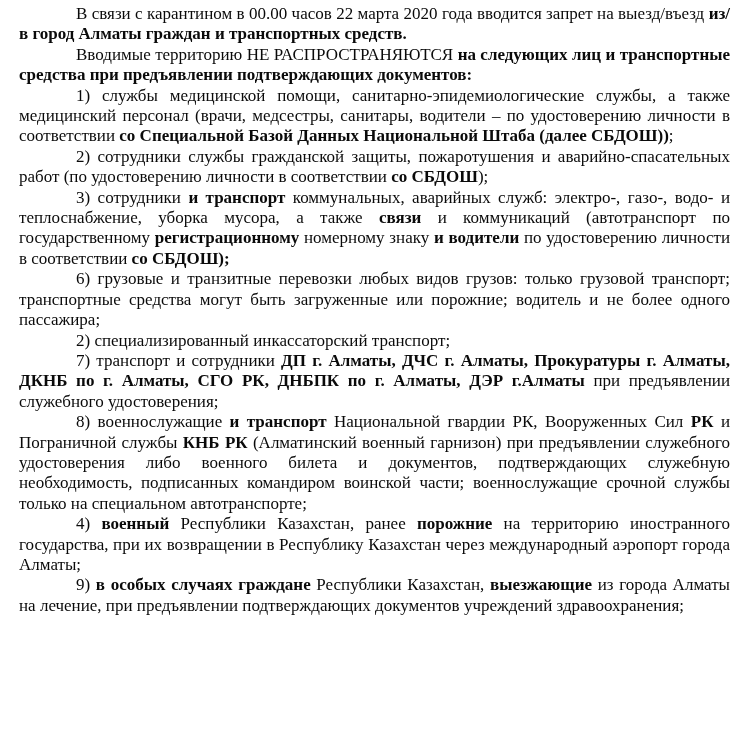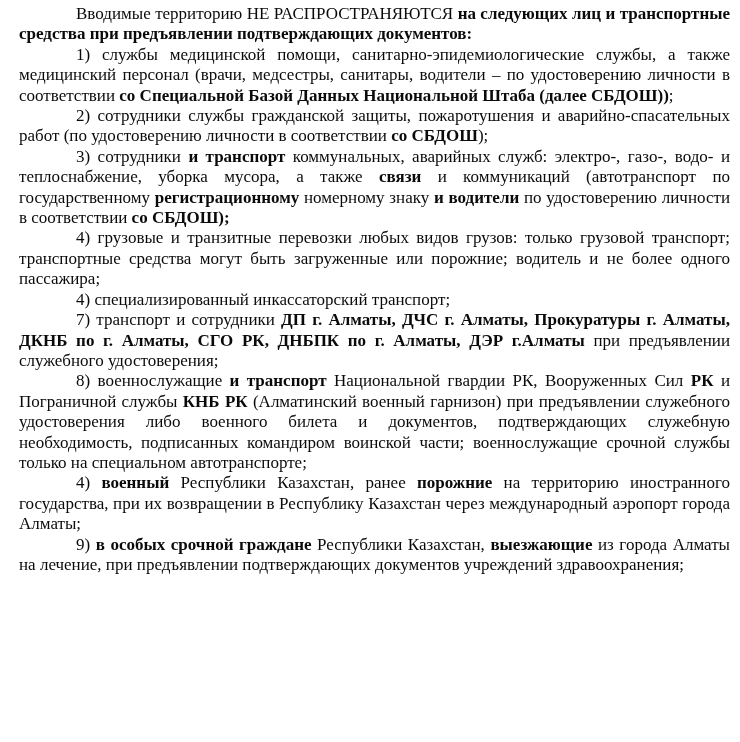--- a/index.html
+++ b/index.html
@@ -26,23 +26,24 @@
     text-indent: 57px;
   }
   .bold {
     font-weight: 700;
   }
 </style>
 </head>
 <body>
 
 <div class="page">
+  <p class="para"><span>В связи с карантином в 00.00 часов 22 марта 2020 года вводится запрет на выезд/въезд </span><span class="bold">из/в город Алматы граждан и транспортных средств.</span></p>
   <p class="para"><span>Вводимые территорию НЕ РАСПРОСТРАНЯЮТСЯ </span><span class="bold">на следующих лиц и транспортные средства при предъявлении подтверждающих документов:</span></p>
   <p class="para"><span>1) службы медицинской помощи, санитарно-эпидемиологические службы, а также медицинский персонал (врачи, медсестры, санитары, водители – по удостоверению личности в соответствии </span><span class="bold">со Специальной  Базой Данных Национальной Штаба (далее СБДОШ))</span><span>;</span></p>
   <p class="para"><span>2) сотрудники службы гражданской защиты, пожаротушения и аварийно-спасательных работ (по удостоверению личности в соответствии </span><span class="bold">со СБДОШ</span><span>);</span></p>
   <p class="para"><span>3) сотрудники </span><span class="bold">и транспорт</span><span> коммунальных, аварийных служб: электро-, газо-, водо- и теплоснабжение, уборка мусора, а также </span><span class="bold">связи</span><span> и коммуникаций (автотранспорт по государственному </span><span class="bold">регистрационному</span><span> номерному знаку </span><span class="bold">и водители</span><span> по удостоверению личности в соответствии </span><span class="bold">со СБДОШ);</span></p>
-  <p class="para"><span>4) грузовые и транзитные перевозки любых видов грузов: только грузовой транспорт; транспортные средства могут быть загруженные или порожние; водитель и не более одного пассажира;</span></p>
-  <p class="para"><span>4) специализированный инкассаторский транспорт;</span></p>
+  <p class="para"><span>6) грузовые и транзитные перевозки любых видов грузов: только грузовой транспорт; транспортные средства могут быть загруженные или порожние; водитель и не более одного пассажира;</span></p>
+  <p class="para"><span>2) специализированный инкассаторский транспорт;</span></p>
   <p class="para"><span>7) транспорт и сотрудники </span><span class="bold">ДП г. Алматы, ДЧС г. Алматы, Прокуратуры г. Алматы, ДКНБ по г. Алматы, СГО РК, ДНБПК по г. Алматы, ДЭР г.Алматы</span><span> при предъявлении служебного удостоверения;</span></p>
   <p class="para"><span>8) военнослужащие </span><span class="bold">и транспорт</span><span> Национальной гвардии РК, Вооруженных Сил </span><span class="bold">РК</span><span> и Пограничной службы </span><span class="bold">КНБ РК</span><span> (Алматинский военный гарнизон) при предъявлении служебного удостоверения либо военного билета и документов, подтверждающих служебную необходимость, подписанных командиром воинской части; военнослужащие срочной службы только на специальном автотранспорте;</span></p>
   <p class="para"><span>4) </span><span class="bold">военный</span><span> Республики Казахстан, ранее </span><span class="bold">порожние</span><span> на территорию иностранного государства, при их возвращении  в Республику Казахстан через международный аэропорт города Алматы;</span></p>
-  <p class="para"><span>9) </span><span class="bold">в особых срочной граждане</span><span> Республики Казахстан, </span><span class="bold">выезжающие</span><span> из города Алматы на лечение, при предъявлении подтверждающих документов учреждений здравоохранения;</span></p>
+  <p class="para"><span>9) </span><span class="bold">в особых случаях граждане</span><span> Республики Казахстан, </span><span class="bold">выезжающие</span><span> из города Алматы на лечение, при предъявлении подтверждающих документов учреждений здравоохранения;</span></p>
 </div>
 
 </body></html>

